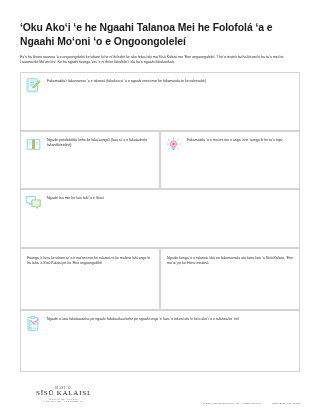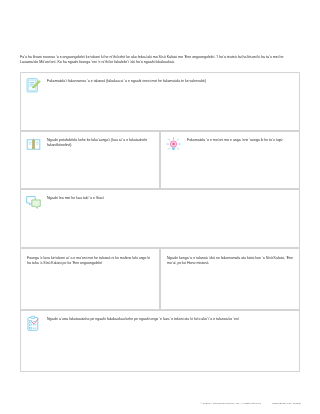--- a/index.html
+++ b/index.html
@@ -90,20 +90,21 @@
     color:#6f7072;
     white-space:nowrap;
   }
   .copyright span{margin-left:10px;}
 </style>
 </head>
 <body>
 
 <div class="page">
 
+  <h1 class="title">‘Oku Ako‘i ‘e he Ngaahi Talanoa Mei he Folofolá ‘a e Ngaahi Mo‘oni ‘o e Ongoongoleleí</h1>
 
   <p class="intro">Fa‘u ha lēsoni nounou ‘o e ongoongoleleí ke tokoni ki he ni‘ihi kehé ke ako fekau‘aki mo Sīsū Kalaisi mo ‘Ene ongoongoleleí. ‘I ho‘o teuteú fai ha lēsoni ki ha ta‘u mei he Lauama‘ale Mā‘oni‘oní. Ko ha ngaahi founga ‘eni ‘e ni‘ihi ke fakalelei‘i ‘aki ho‘o ngaahi fakakaukaú.</p>
 
   <div class="box" id="box1">
     <div class="box-inner">
       <span class="ico">
         <svg viewBox="0 0 40 40">
           <rect x="5" y="4" width="24" height="31" rx="1.5" fill="#ffffff" stroke="#5bc2e7" stroke-width="1.6"></rect>
           <rect x="8.5" y="7.5" width="17" height="24" rx="1" fill="none" stroke="#5bc2e7" stroke-width="1"></rect>
           <line x1="11" y1="13" x2="22" y2="13" stroke="#5bc2e7" stroke-width="1.5"></line>
@@ -194,19 +195,25 @@
           <line x1="18" y1="15" x2="27" y2="15" stroke="#5bc2e7" stroke-width="1.4"></line>
           <line x1="18" y1="23" x2="27" y2="23" stroke="#5bc2e7" stroke-width="1.4"></line>
           <line x1="18" y1="31" x2="27" y2="31" stroke="#5bc2e7" stroke-width="1.4"></line>
           <path d="M16 16 l5 5 l10 -12" fill="none" stroke="#ef5b9c" stroke-width="1.8" stroke-linecap="round"></path>
         </svg>
       </span>
       <div class="cap">Ngaahi a‘usia fakataautaha pe ngaahi fakakaukau kehe pe ngaahi ongo ‘e lava ‘o tokoni atu ki ho‘o ako‘i ‘a e talanoa ko ‘ení</div>
     </div>
   </div>
 
+  <div class="footer-logo">
+    <div class="logo-l1">SIASI ‘O</div>
+    <div class="logo-l2">SĪSŪ KALAISI</div>
+    <div class="logo-l3">‘O E KAU MĀ‘ONI‘ONI</div>
+    <div class="logo-l4">‘I HE NGAAHI ‘AHO KIMUI NI</div>
+  </div>
 
   <div class="copyright">
     <span>© 2023 by Intellectual Reserve, Inc. All rights reserved.</span>
     <span>PD80027279 130. Tongan</span>
   </div>
 
 </div>
 
 </body></html>

